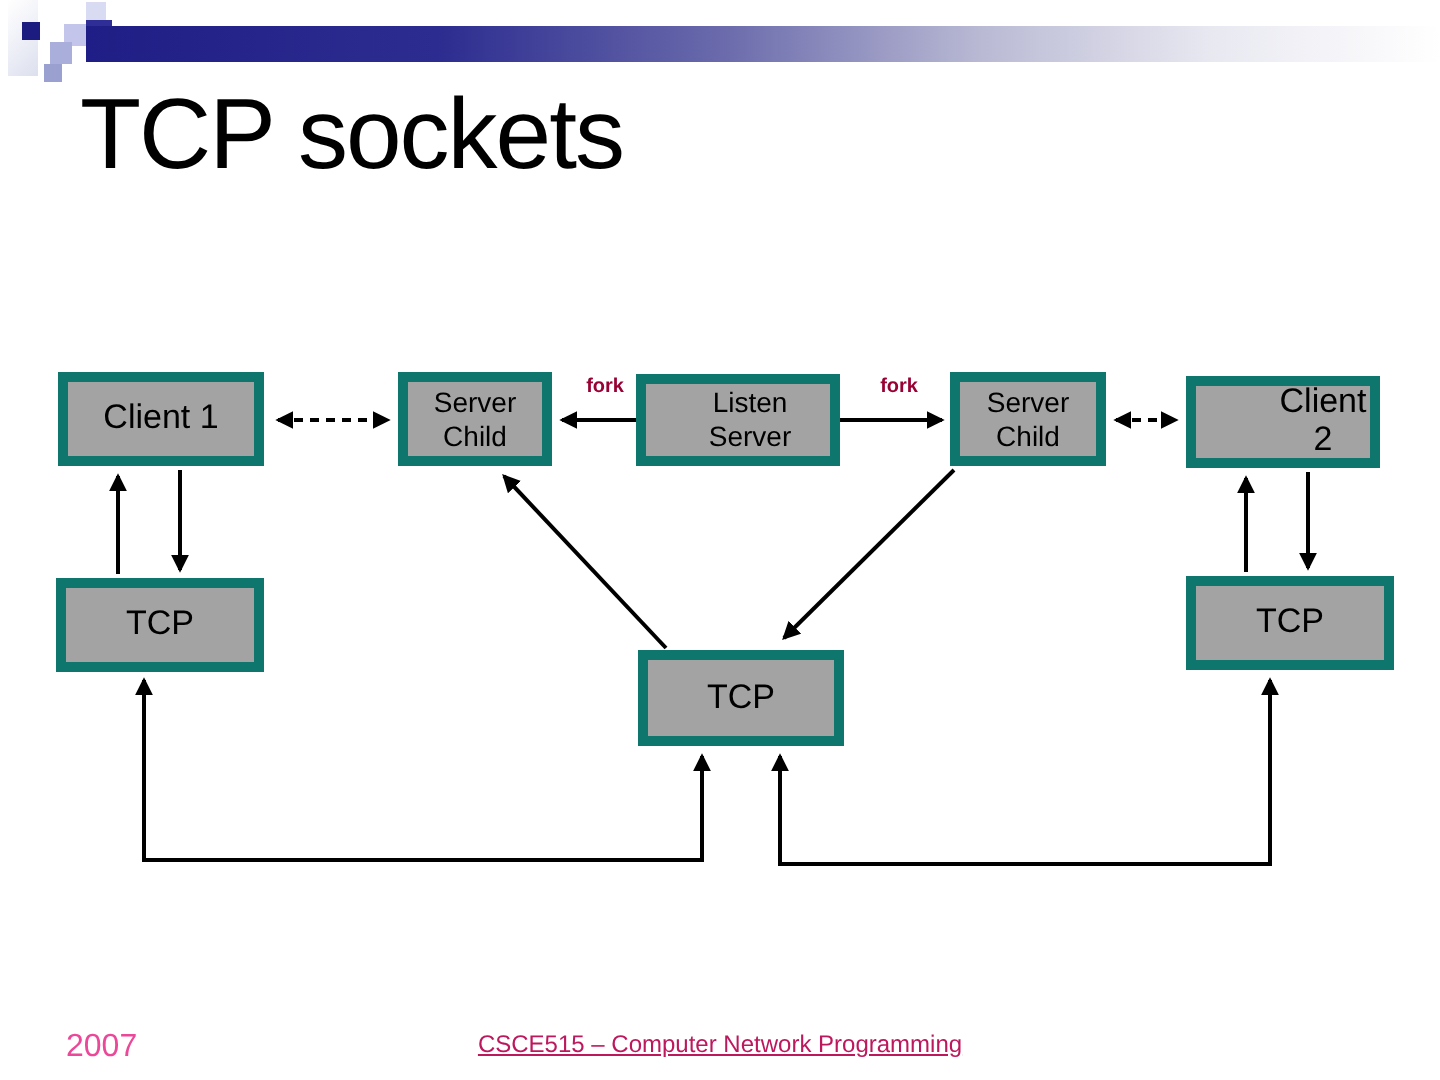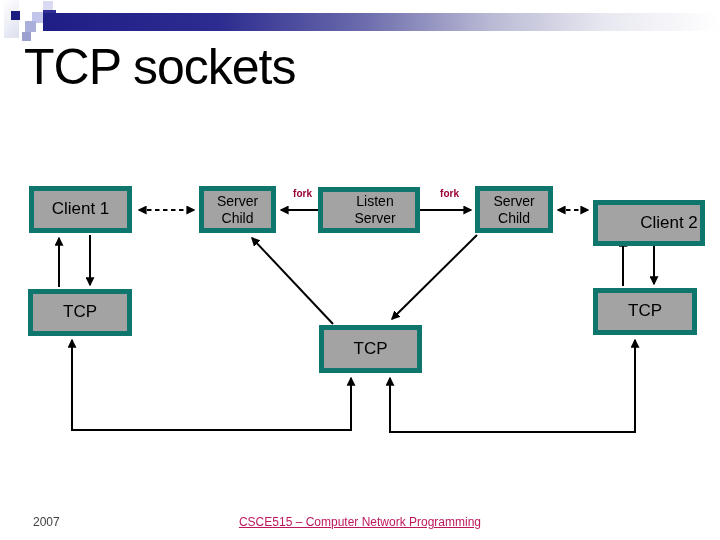--- a/index.html
+++ b/index.html
@@ -12,24 +12,24 @@
     position:absolute;left:4px;top:0;width:15px;height:38px;
     background:linear-gradient(135deg,#ffffff 0%,#f2f3f9 40%,#dcdfee 100%);
   }
   .deco{position:absolute;}
   .hbar{
     position:absolute;left:43px;top:13px;height:18px;width:677px;
     background:linear-gradient(to right,#1e1e86 0%,#2c2c90 26%,#6a6aac 47%,#b9b9d4 66%,#e8e8f1 83%,#ffffff 100%);
   }
   
   .title{
-    position:absolute;left:24px;top:42px;font-size:50px;line-height:1;
+    position:absolute;left:40px;top:42px;font-size:50px;line-height:1;
     color:#000;letter-spacing:-1px;white-space:nowrap;
   }
-  .footer-year{position:absolute;left:33px;top:515px;font-size:12px;color:#404040;}
+  .footer-year{position:absolute;left:33px;top:515px;font-size:16px;color:#ec4899;}
   .footer-course{position:absolute;left:0;right:0;top:515px;text-align:center;font-size:12px;color:#be185d;text-decoration:underline;}
   
   .dbox{
     position:absolute;background:#a3a3a3;border:5px solid #0f766e;
     display:flex;flex-direction:column;align-items:center;justify-content:center;
     box-sizing:border-box;color:#000;text-align:center;
   }
   .dbox .l1{font-size:17px;line-height:1.1;}
   .dbox .l2{font-size:14px;line-height:1.2;}
   .forklbl{
@@ -92,21 +92,21 @@
 <div class="dbox" style="left:318px;top:187px;width:102px;height:46px;padding-left:12px;">
   <span class="l2">Listen</span>
   <span class="l2">Server</span>
 </div>
 
 <div class="dbox" style="left:475px;top:186px;width:78px;height:47px;">
   <span class="l2">Server</span>
   <span class="l2">Child</span>
 </div>
 
-<div class="dbox" style="left:593px;top:200px;width:112px;height:46px;padding-left:40px;">
+<div class="dbox" style="left:593px;top:188px;width:97px;height:46px;padding-left:40px;">
   <span class="l1">Client 2</span>
 </div>
 
 <div class="dbox" style="left:28px;top:289px;width:104px;height:47px;">
   <span class="l1">TCP</span>
 </div>
 
 <div class="dbox" style="left:319px;top:325px;width:103px;height:48px;">
   <span class="l1">TCP</span>
 </div>

